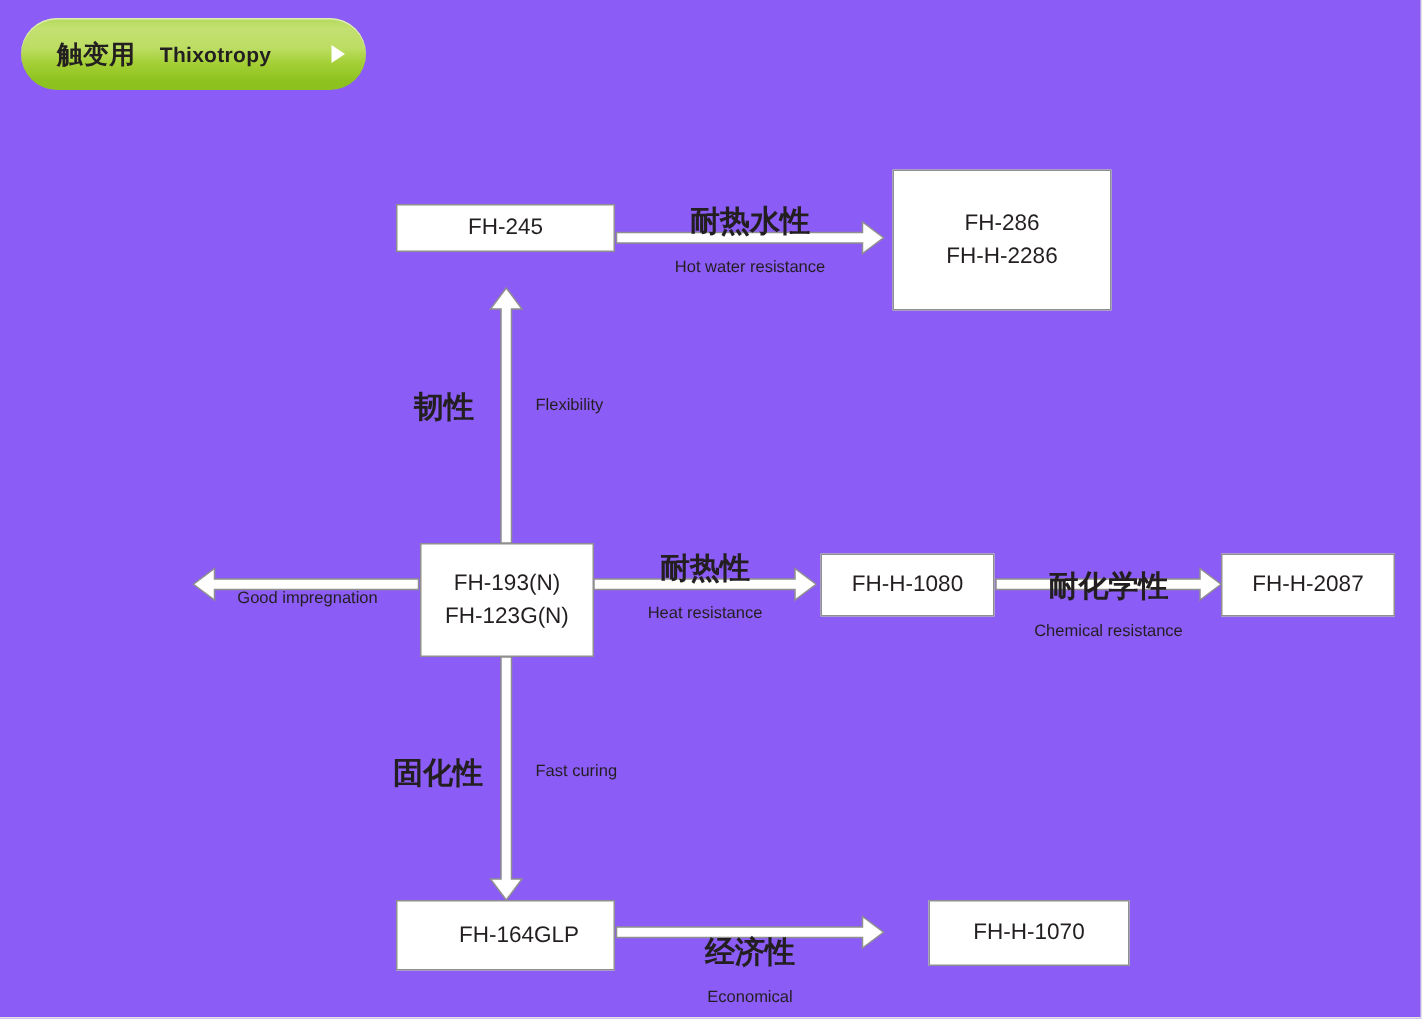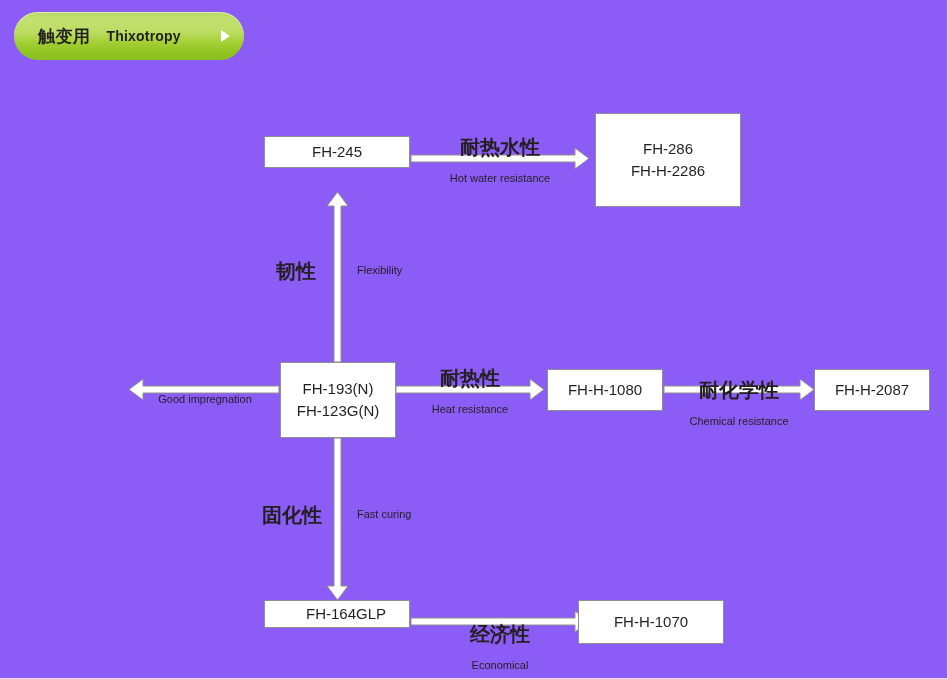--- a/index.html
+++ b/index.html
@@ -157,25 +157,25 @@
 
 
   <div class="node" style="left:547px; top:369px; width:116px; height:42px;">
     <span class="line">FH-H-1080</span>
   </div>
 
   <div class="node" style="left:814px; top:369px; width:116px; height:42px;">
     <span class="line">FH-H-2087</span>
   </div>
 
-  <div class="node" style="left:264px; top:600px; width:146px; height:28px;padding-left:18px;">
+  <div class="node" style="left:264px; top:600px; width:146px; height:47px;padding-left:18px;">
     <span class="line">FH-164GLP</span>
   </div>
 
-  <div class="node" style="left:578px; top:600px; width:146px; height:44px;">
+  <div class="node" style="left:619px; top:600px; width:134px; height:44px;">
     <span class="line">FH-H-1070</span>
   </div>
 
   <div class="edge-label" style="left:276px; top:258px;">
     <span class="zh">韧性</span>
   </div>
   <div class="edge-label" style="left:357px; top:260px;">
     <span class="en">Flexibility</span>
   </div>
 

